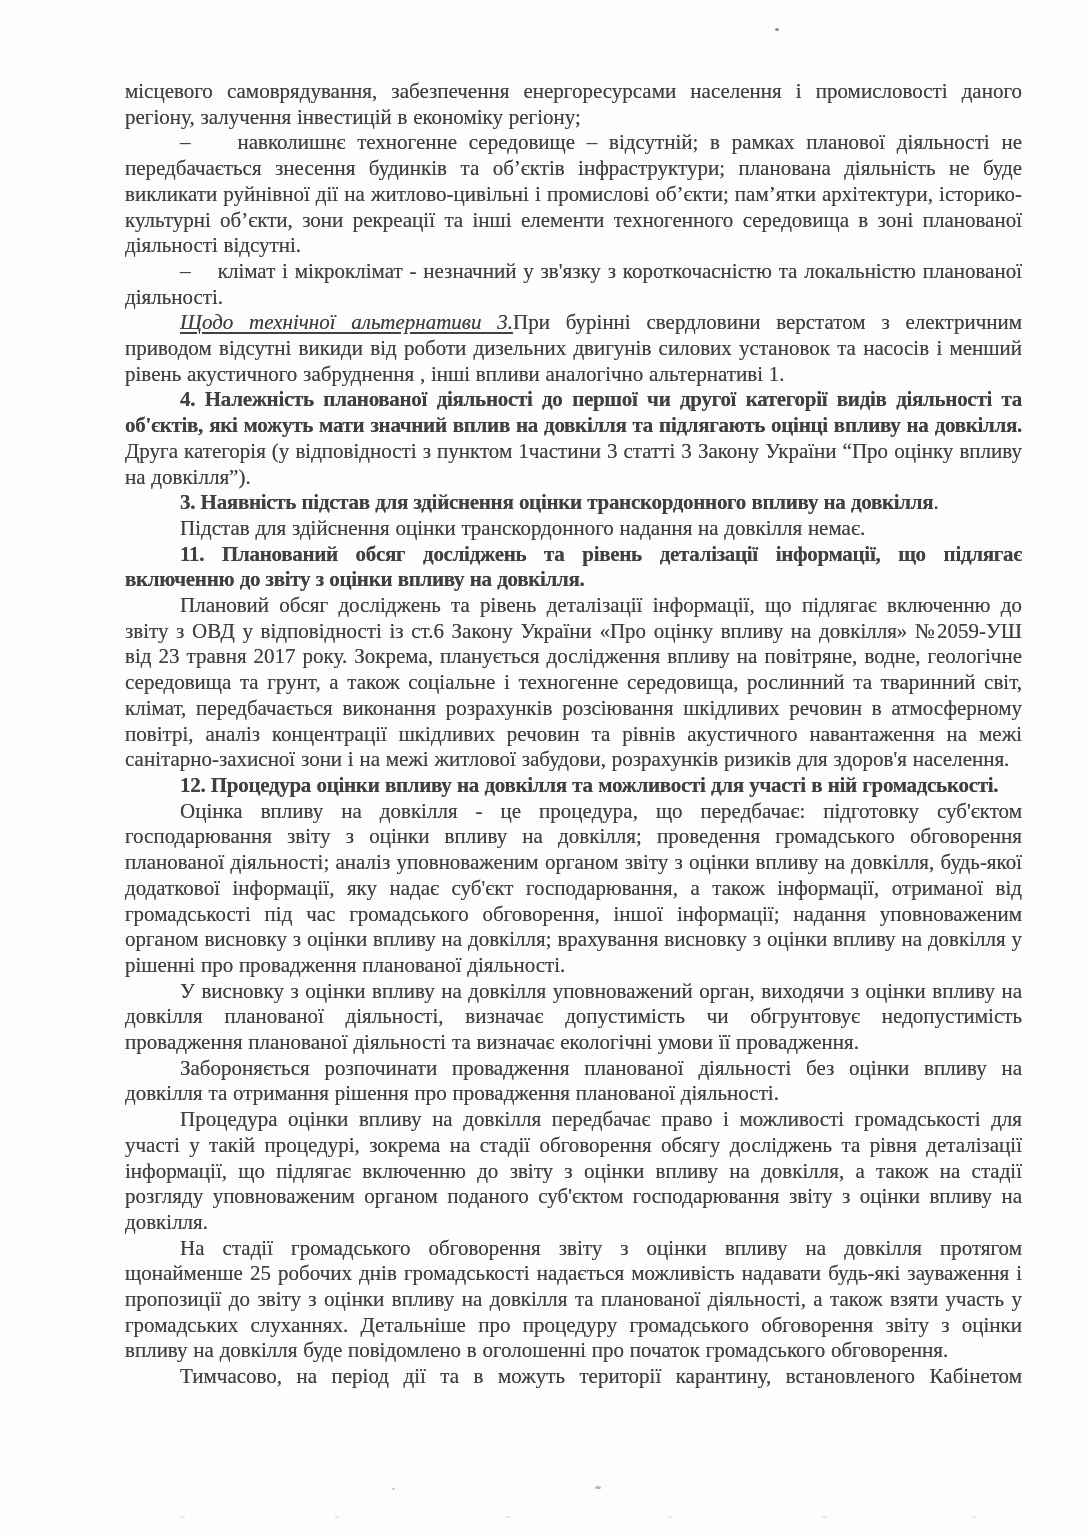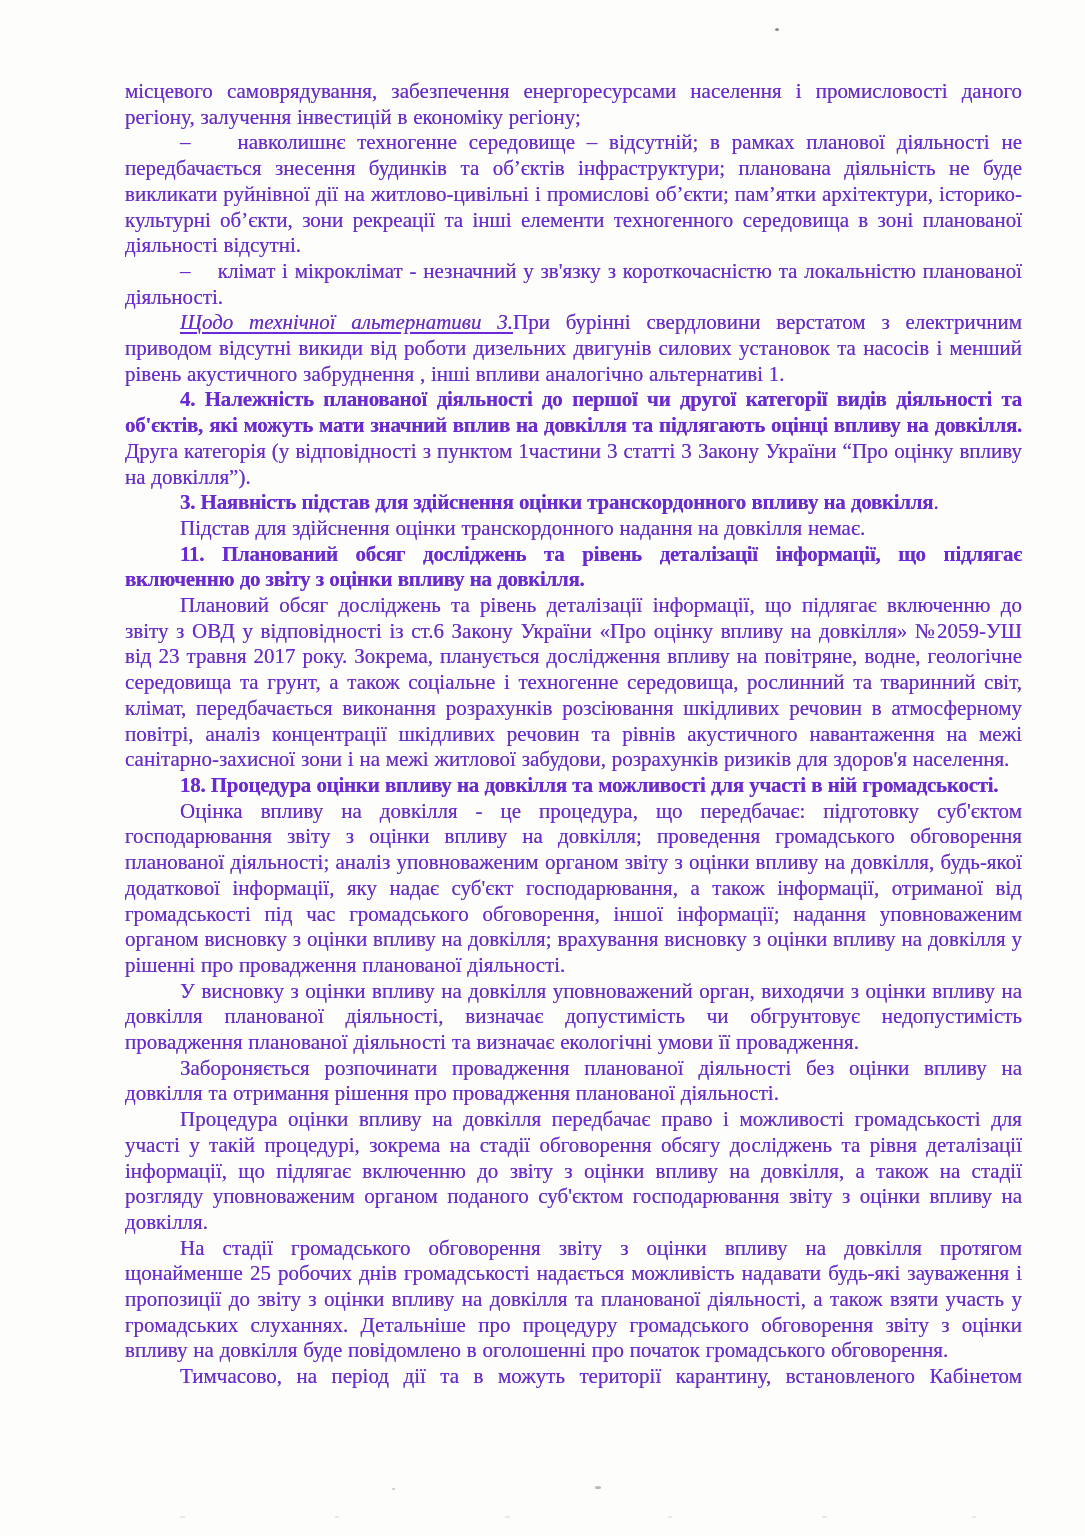--- a/index.html
+++ b/index.html
@@ -4,21 +4,21 @@
 <style>
   html, body { margin: 0; padding: 0; background: #e8e8e6; }
   .page {
     position: relative;
     width: 1085px;
     height: 1536px;
     margin: 0 auto;
     background: #fdfdfb;
     overflow: hidden;
     font-family: "Liberation Serif", "DejaVu Serif", serif;
-    color: #6d28d9;
+    color: #404040;
   }
   .content {
     position: absolute;
     left: 125px;
     top: 79px;
     width: 897px;
     font-size: 21px;
     line-height: 25.7px;
     text-align: justify;
     text-shadow: 0 0 0.6px rgba(25, 23, 20, 0.55);
@@ -57,21 +57,21 @@
   <div class="content" id="doc-body">
       <p class="noindent"><span>місцевого самоврядування, забезпечення енергоресурсами населення і промисловості даного регіону, залучення інвестицій в економіку регіону;</span></p>
       <p><span>–&nbsp;&nbsp;&nbsp;&nbsp;навколишнє техногенне середовище – відсутній; в рамках планової діяльності не передбачається знесення будинків та об’єктів інфраструктури; планована діяльність не буде викликати руйнівної дії на житлово-цивільні і промислові об’єкти; пам’ятки архітектури, історико-культурні об’єкти, зони рекреації та інші елементи техногенного середовища в зоні планованої діяльності відсутні.</span></p>
       <p><span>–&nbsp;&nbsp;&nbsp;&nbsp;клімат і мікроклімат - незначний у зв'язку з короткочасністю та локальністю планованої діяльності.</span></p>
       <p><span class="run-iu">Щодо технічної альтернативи 3.</span><span>При бурінні свердловини верстатом з електричним приводом відсутні викиди від роботи дизельних двигунів силових установок та  насосів і менший рівень акустичного забруднення , інші впливи аналогічно альтернативі 1.</span></p>
       <p><span class="run-b">4.  Належність планованої діяльності до першої чи другої категорії видів діяльності та об'єктів, які можуть мати значний вплив на довкілля та підлягають оцінці впливу на довкілля.</span><span> Друга категорія (у відповідності з пунктом 1частини 3 статті 3 Закону України “Про оцінку впливу на довкілля”).</span></p>
       <p><span class="run-b">3.  Наявність підстав для здійснення оцінки транскордонного впливу на довкілля</span><span>.</span></p>
       <p><span>Підстав для здійснення оцінки транскордонного надання на довкілля немає.</span></p>
       <p><span class="run-b">11.  Планований обсяг досліджень та рівень деталізації інформації, що підлягає включенню до звіту з оцінки впливу на довкілля.</span></p>
       <p><span>Плановий обсяг досліджень та рівень деталізації інформації, що підлягає включенню до звіту з ОВД у відповідності із ст.6 Закону України «Про оцінку впливу на довкілля» №2059-УШ від 23 травня 2017 року. Зокрема, планується дослідження впливу на повітряне, водне, геологічне середовища та грунт, а також соціальне і техногенне середовища, рослинний та тваринний світ, клімат, передбачається виконання розрахунків розсіювання шкідливих речовин в атмосферному повітрі, аналіз концентрації шкідливих речовин та рівнів акустичного навантаження на межі санітарно-захисної зони і на межі житлової забудови, розрахунків ризиків для здоров'я населення.</span></p>
-      <p><span class="run-b">18. Процедура оцінки впливу на довкілля та можливості для участі в ній громадськості.</span></p>
+      <p><span class="run-b">12. Процедура оцінки впливу на довкілля та можливості для участі в ній громадськості.</span></p>
       <p><span>Оцінка впливу на довкілля - це процедура, що передбачає: підготовку суб'єктом господарювання звіту з оцінки впливу на довкілля; проведення громадського обговорення планованої діяльності; аналіз уповноваженим органом звіту з оцінки впливу на довкілля, будь-якої додаткової інформації, яку надає суб'єкт господарювання, а також інформації, отриманої від громадськості під час громадського обговорення, іншої інформації; надання уповноваженим органом висновку з оцінки впливу на довкілля; врахування висновку з оцінки впливу на довкілля у рішенні про провадження планованої діяльності.</span></p>
       <p><span>У висновку з оцінки впливу на довкілля уповноважений орган, виходячи з оцінки впливу на довкілля планованої діяльності, визначає допустимість чи обгрунтовує недопустимість провадження планованої діяльності та визначає екологічні умови її провадження.</span></p>
       <p><span>Забороняється розпочинати провадження планованої діяльності без оцінки впливу на довкілля та отримання рішення про провадження планованої діяльності.</span></p>
       <p><span>Процедура оцінки впливу на довкілля передбачає право і можливості громадськості для участі у такій процедурі, зокрема на стадії обговорення обсягу досліджень та рівня деталізації інформації, що підлягає включенню до звіту з оцінки впливу на довкілля, а також на стадії розгляду уповноваженим органом поданого суб'єктом господарювання звіту з оцінки впливу на довкілля.</span></p>
       <p><span>На стадії громадського обговорення звіту з оцінки впливу на довкілля протягом щонайменше 25 робочих днів громадськості надається можливість надавати будь-які зауваження і пропозиції до звіту з оцінки впливу на довкілля та планованої діяльності, а також взяти участь у громадських слуханнях. Детальніше про процедуру громадського обговорення звіту з оцінки впливу на довкілля буде повідомлено в оголошенні про початок громадського обговорення.</span></p>
       <p class="fill"><span>Тимчасово, на період дії та в можуть території карантину, встановленого Кабінетом</span></p>
     </div>
 </div>
 
 </body></html>

